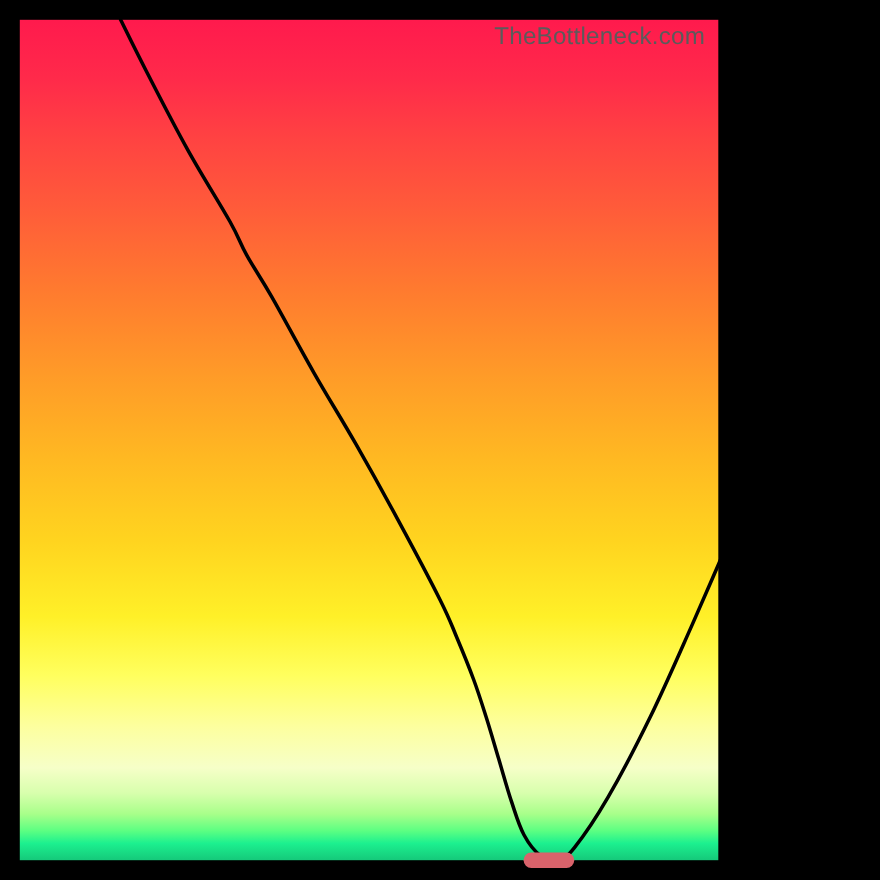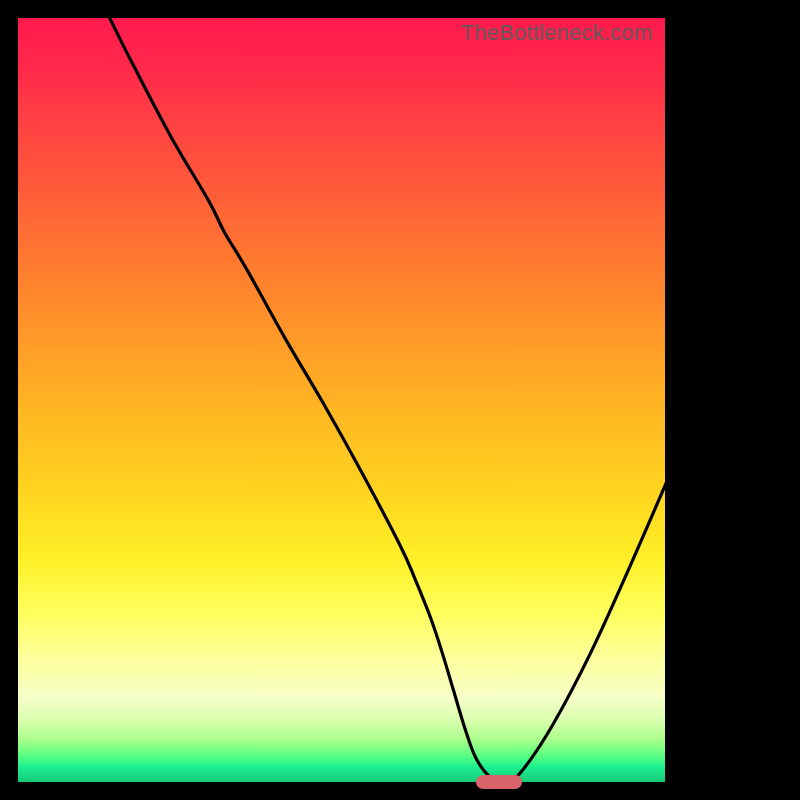--- a/index.html
+++ b/index.html
@@ -36,21 +36,20 @@
       #fff028 71%,
       #ffff5e 78%,
       #fdff9e 84%,
       #f6ffc8 89%,
       #d8ffad 92%,
       #a8ff8a 94.5%,
       #5cff82 96.5%,
       #1cf08f 98%,
       #15c97a 100%
     );
-    padding-left: 12px;
   }
   .watermark {
     position: absolute;
     top: 2px;
     right: 12px;
     color: #5b5b5b;
     font-size: 22px;
     font-weight: 500;
     letter-spacing: 0.2px;
     user-select: none;

